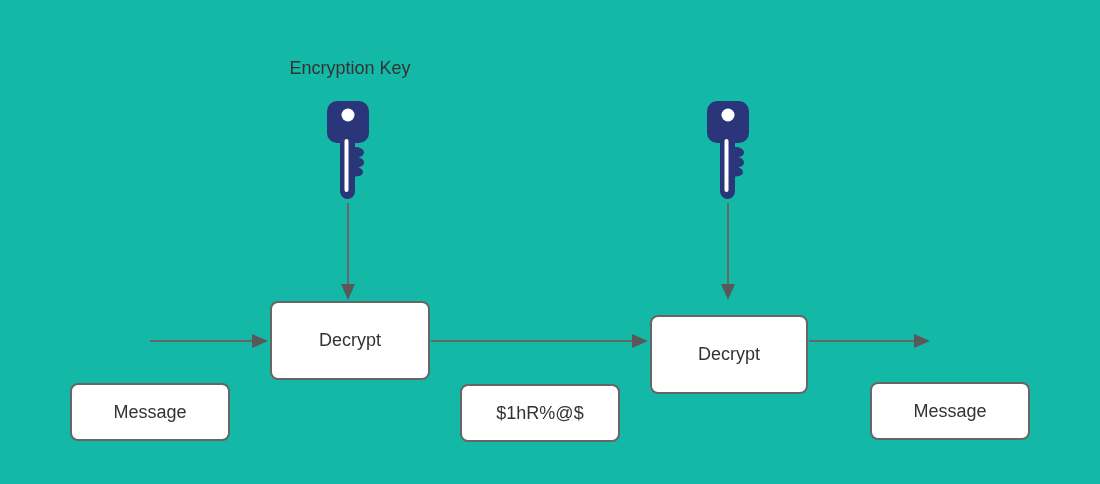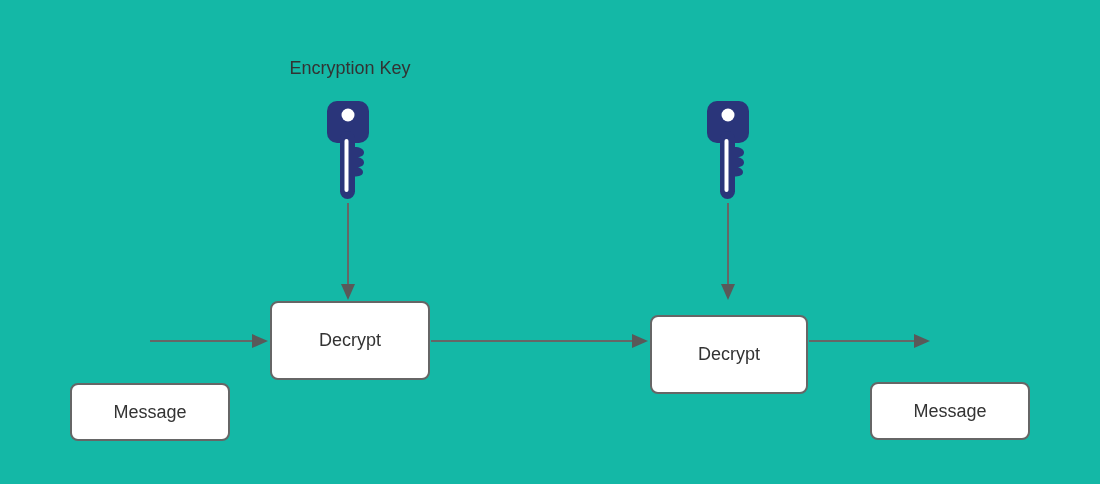--- a/index.html
+++ b/index.html
@@ -105,18 +105,21 @@
   </div>
 
   <div class="node process" style="left:650px; top:315px; width:158px;">
     <span>Decrypt</span>
   </div>
 
   <div class="node terminal" style="left:70px; top:383px;">
     <span>Message</span>
   </div>
 
+  <div class="node terminal" style="left:460px; top:384px;">
+    <span>$1hR%@$</span>
+  </div>
 
   <div class="node terminal" style="left:870px; top:382px;">
     <span>Message</span>
   </div>
 
 </div>
 
 </body></html>

